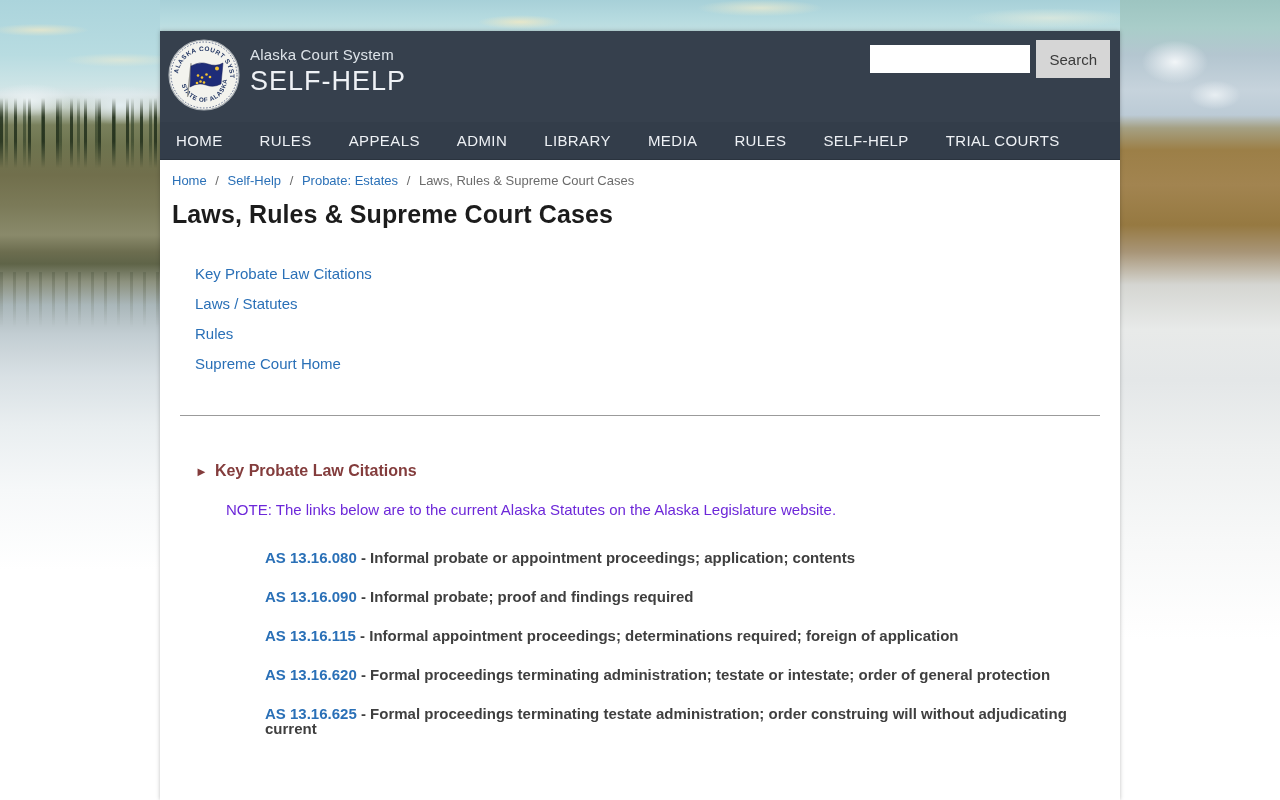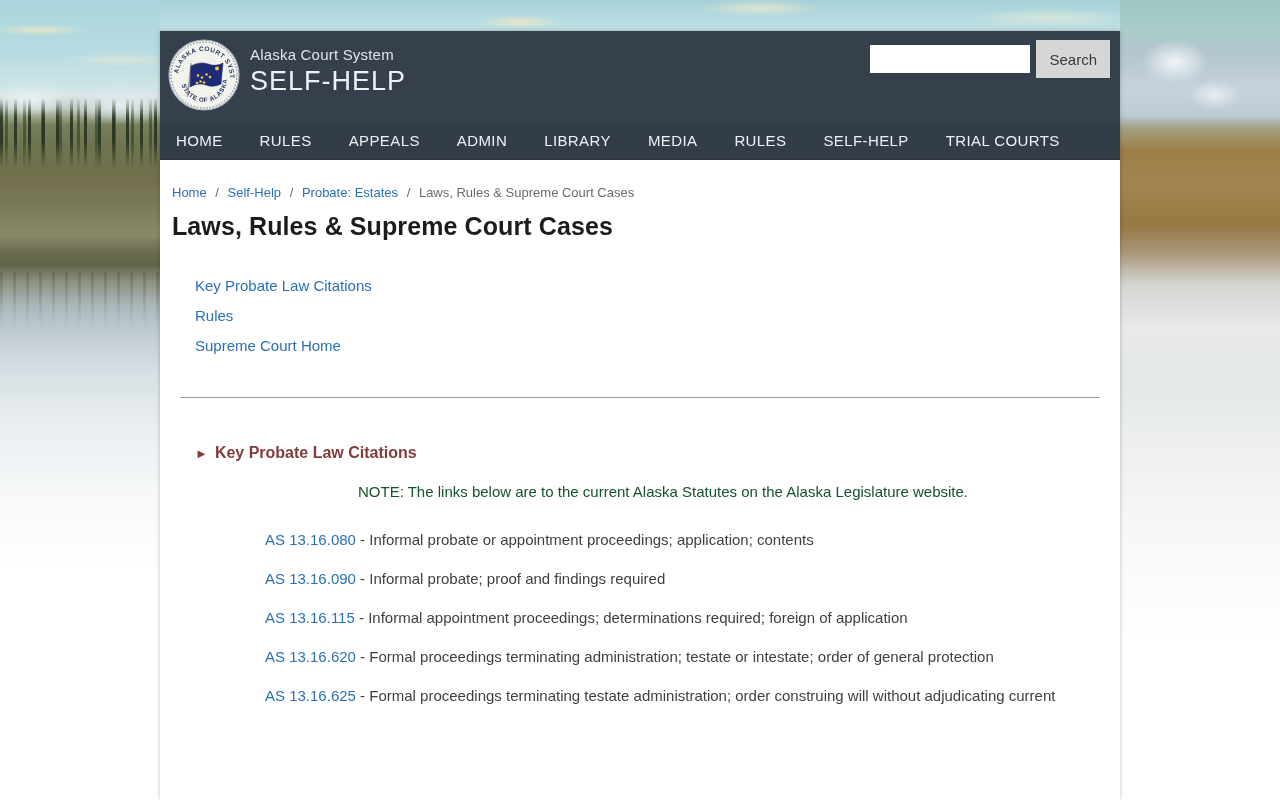--- a/index.html
+++ b/index.html
@@ -129,21 +129,21 @@
     color: #eef1f5; text-decoration: none;
     font-size: 15px; letter-spacing: .4px;
     margin-right: 37px; cursor: pointer;
     white-space: nowrap;
   }
 
   
   .content {
     padding: 13px 20px 40px 12px;
   }
-  .breadcrumb { font-size: 13px; color: #6b6b6b; margin-top: 12px; }
+  .breadcrumb { font-size: 13px; color: #6b6b6b; }
   .breadcrumb a { color: #2a70b7; text-decoration: none; cursor: pointer; }
   .breadcrumb .sep { margin: 0 5px; color: #6b6b6b; }
   .breadcrumb .current { color: #6b6b6b; }
 
   h1.page-title {
     margin-top: 12px;
     font-size: 25px; font-weight: bold; color: #1c1c1c;
     letter-spacing: .1px;
   }
 
@@ -160,25 +160,25 @@
 
   .section-heading {
     margin: 46px 0 0 23px;
     font-size: 16px; font-weight: bold; color: #833c3c;
     display: flex; align-items: center;
   }
   .section-arrow { font-size: 13px; margin-right: 7px; color: #833c3c; }
 
   .note {
     margin: 21px 0 0 54px;
-    font-size: 15px; color: #14532d; text-align: center;
+    font-size: 15px; color: #6d28d9;
   }
 
   .statutes { margin: 32px 0 0 93px; }
-  .statute-row { margin-bottom: 24px; font-size: 15px; line-height: 15px; }
+  .statute-row { margin-bottom: 24px; font-size: 15px; line-height: 15px; font-weight: bold; }
   .statute-row a {
     color: #2a70b7; text-decoration: none; cursor: pointer;
   }
   .statute-row .desc { color: #3f3f3f; white-space: pre-wrap; }
 </style>
 </head>
 <body>
 
 <div class="bg-sky-top"></div>
 <div class="bg-left"></div>
@@ -249,20 +249,23 @@
       <span class="current">Laws, Rules &amp; Supreme Court Cases</span>
     </nav>
 
     <h1 class="page-title">Laws, Rules &amp; Supreme Court Cases</h1>
 
     <div class="toc">
       <div class="toc-row">
           <a>Key Probate Law Citations</a>
         </div>
       <div class="toc-row">
+          <a>Laws / Statutes</a>
+        </div>
+      <div class="toc-row">
           <a>Rules</a>
         </div>
       <div class="toc-row">
           <a>Supreme Court Home</a>
         </div>
     </div>
 
     <hr class="divider">
 
     <h2 class="section-heading">

